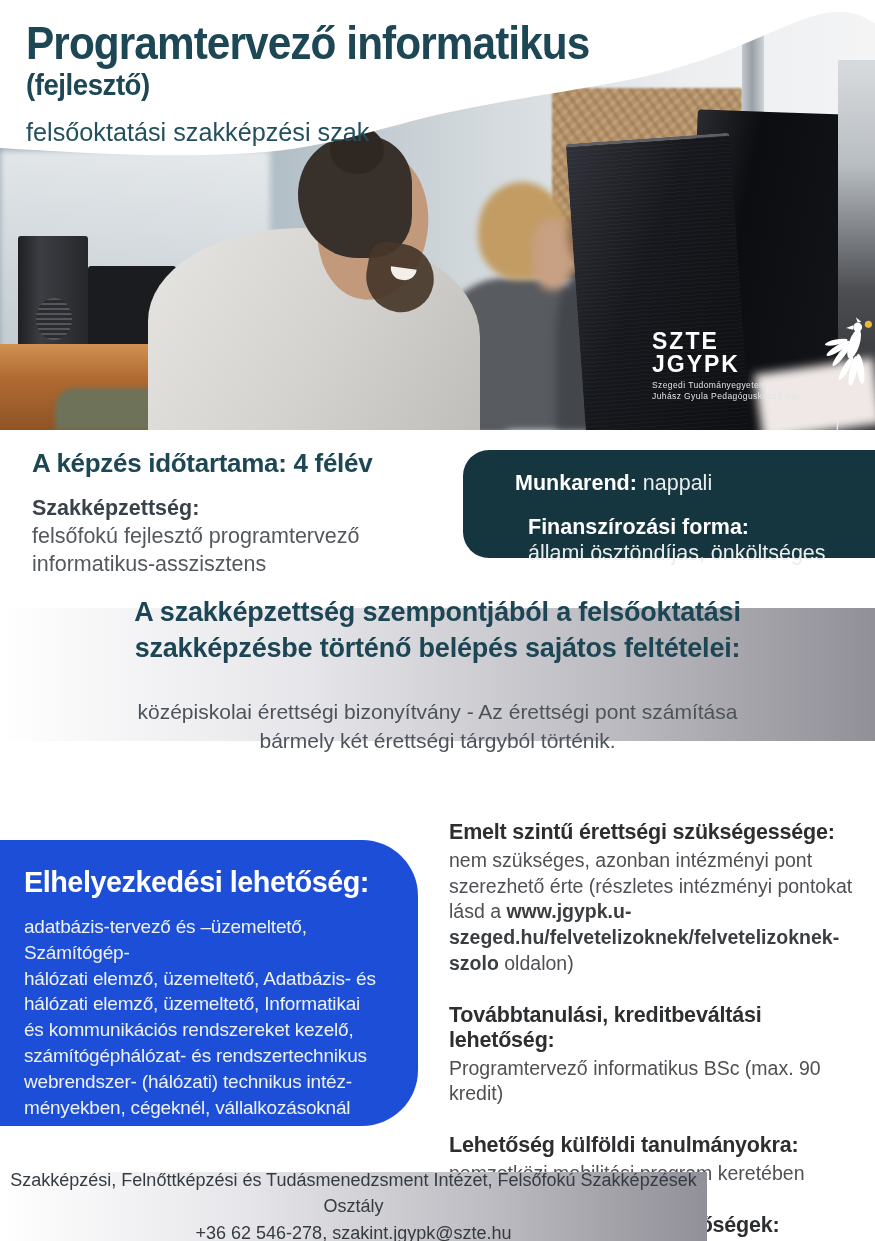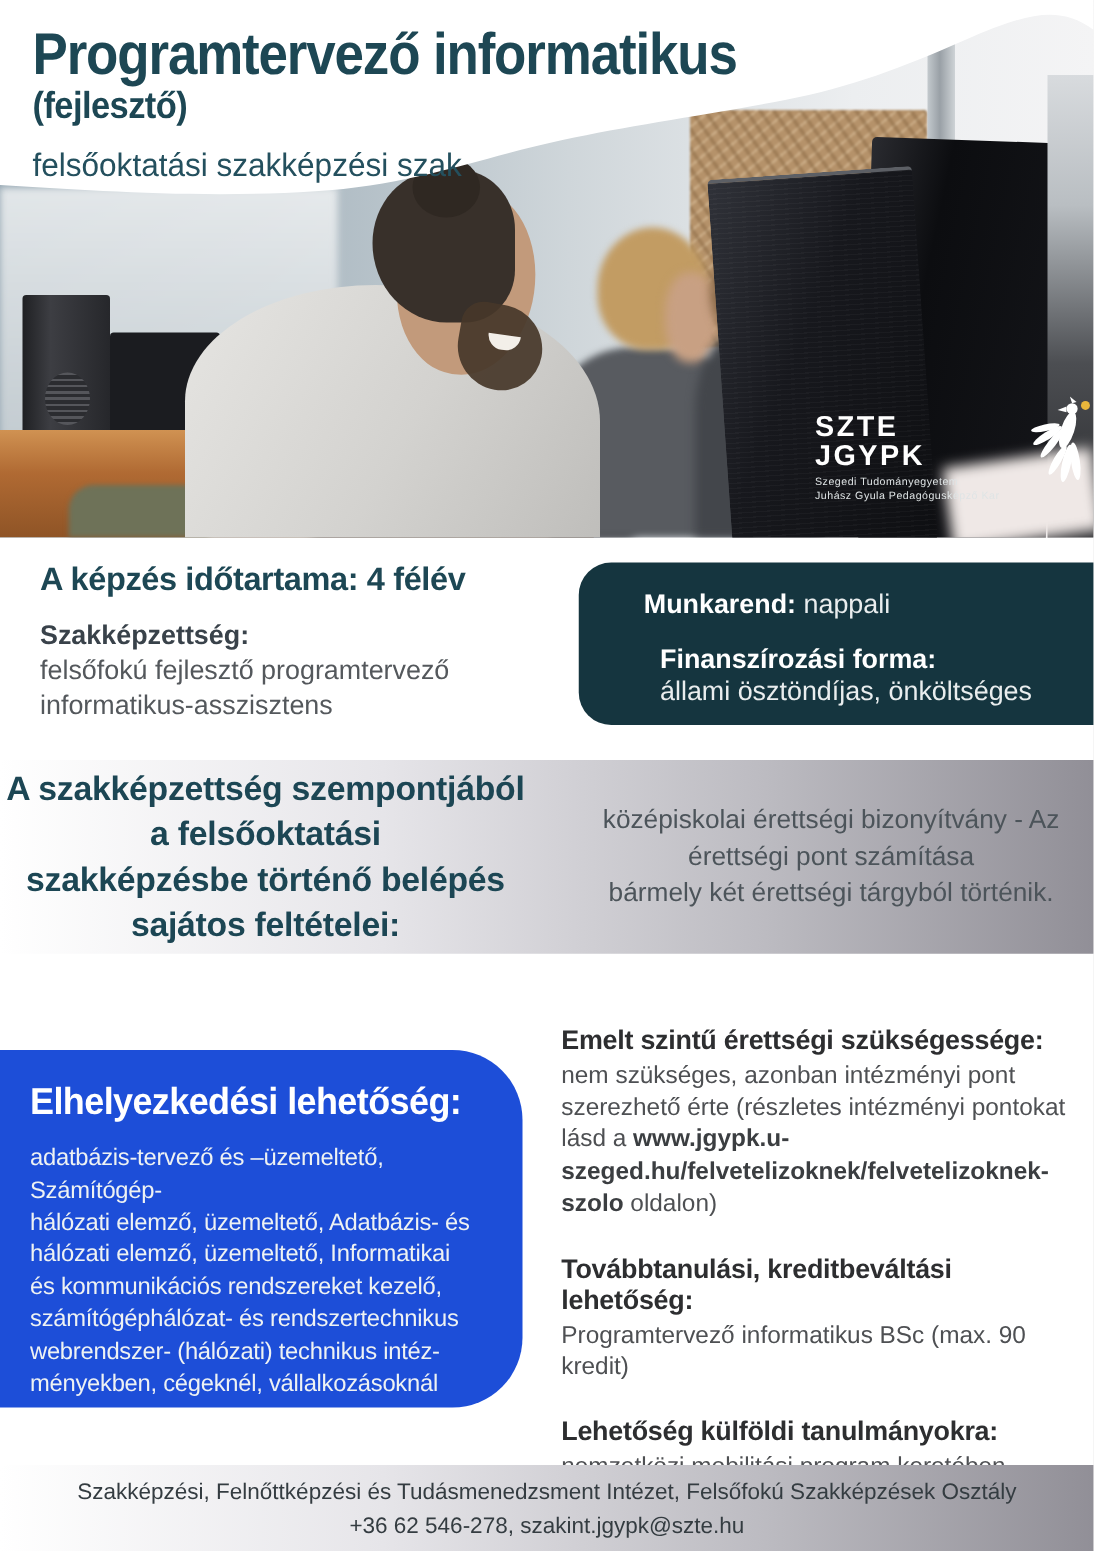--- a/index.html
+++ b/index.html
@@ -72,49 +72,49 @@
   .subtitle{font-size:30px;font-weight:700;color:#1d4754;letter-spacing:-.5px;transform:scaleX(.92);transform-origin:left;margin-top:1px;}
   .tagline{font-size:26px;font-weight:400;color:#24505e;margin-top:15px;transform:scaleX(.97);transform-origin:left;}
 
   
   .duration{left:32px;top:448px;width:420px;}
   .duration-heading{font-size:26px;font-weight:700;color:#1d4754;letter-spacing:-.3px;}
   .qual-label{font-size:21.5px;font-weight:700;color:#39424a;margin-top:17px;}
   .qual-value{font-size:21.5px;color:#54585c;line-height:1.3;white-space:pre-line;margin-top:2px;}
 
   
-  .info-box{left:463px;top:450px;width:412px;height:130px;background:#15353f;border-radius:26px 0 0 26px;
+  .info-box{left:463px;top:450px;width:412px;height:108px;background:#15353f;border-radius:26px 0 0 26px;
     padding:21px 10px 12px 52px;color:#fff;}
   .info-label{font-size:21.5px;font-weight:700;display:inline;}
   .info-value{font-size:21.5px;font-weight:400;color:#e9edee;display:inline;}
   .info-row2{margin-top:19px;margin-left:13px;}
   .info-value-block{font-size:21.5px;font-weight:400;color:#e9edee;margin-top:1px;}
 
   
-  .gray-band{left:0;top:608px;width:875px;height:155px;
+  .gray-band{left:0;top:608px;width:875px;height:133px;
     background:linear-gradient(90deg,#ffffff 0%,#e6e5e9 35%,#bcbbc1 70%,#918f97 100%);
-    display:flex;flex-direction:row;align-items:center;justify-content:center;gap:30px;}
+    display:flex;flex-direction:column;align-items:center;justify-content:center;gap:30px;}
   .admission-heading{font-size:27px;font-weight:700;color:#1c4654;text-align:center;line-height:1.35;white-space:pre-line;letter-spacing:-.2px;}
   .admission-body{font-size:21px;color:#4c545a;text-align:center;line-height:1.4;white-space:pre-line;}
 
   
   .content{left:0;top:792px;width:875px;height:380px;}
   .employment-box{position:absolute;left:0;top:48px;width:418px;height:286px;background:#1d4ed8;
     border-radius:0 56px 56px 0;padding:25px 20px 0 24px;color:#fff;}
   .employment-heading{font-size:30px;font-weight:700;letter-spacing:-.5px;transform:scaleX(.96);transform-origin:left;}
   .employment-body{margin-top:15px;font-size:19px;color:#eef2f3;line-height:1.36;white-space:pre-line;letter-spacing:-.2px;}
 
   .details{position:absolute;left:449px;top:28px;width:416px;}
   .detail-heading{font-size:21.5px;font-weight:700;color:#2d2e30;margin:0 0 3px 0;letter-spacing:-.2px;}
   .detail-body{font-size:19.5px;color:#4e5053;line-height:1.32;margin:0;overflow-wrap:break-word;white-space:pre-line;}
   .detail+.detail{margin-top:26px;}
   .detail-link{font-weight:700;color:#3b3e41;}
 
   
-  .page-footer{left:0;top:1172px;width:875px;height:69px;
+  .page-footer{left:0;top:1172px;width:707px;height:69px;
     background:linear-gradient(90deg,#ffffff 0%,#e6e5e9 35%,#bcbbc1 70%,#918f97 100%);
     display:flex;flex-direction:column;align-items:center;justify-content:center;}
   .footer-line{font-size:18px;color:#343c41;line-height:1.45;text-align:center;}
 </style>
 </head>
 <body>
 
 <div class="poster">
 
   <div class="photo">

